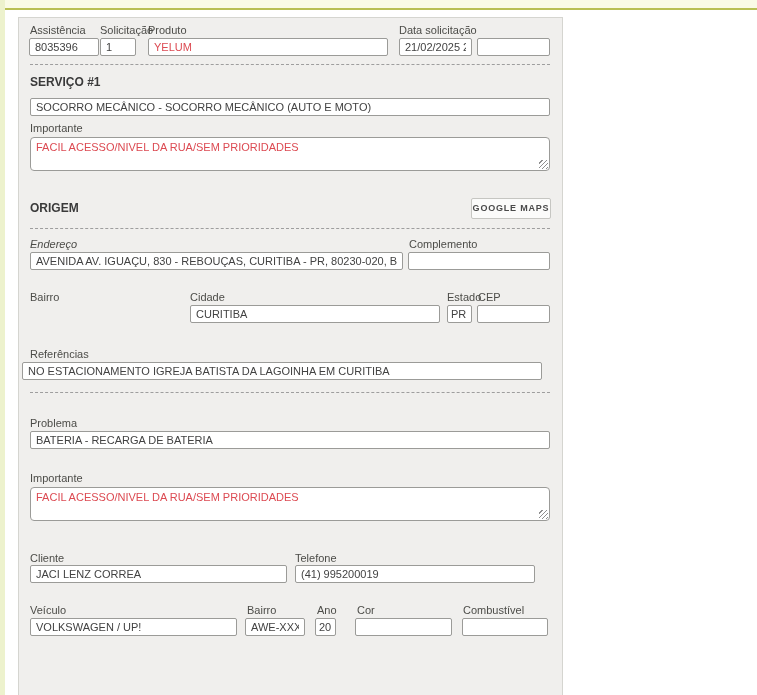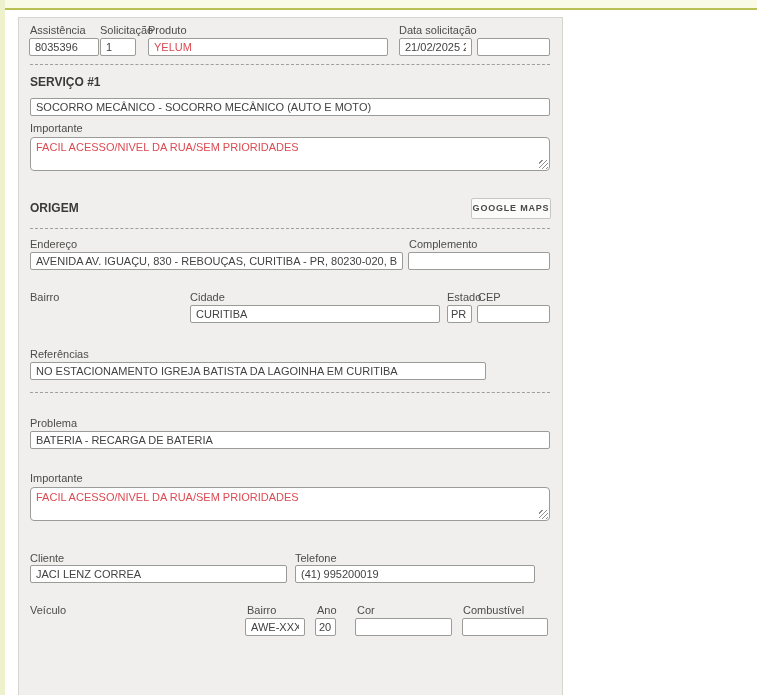--- a/index.html
+++ b/index.html
@@ -92,21 +92,21 @@
   <div class="abs" style="left:30px; top:137px; width:520px; height:34px;">
     <textarea class="txta red" style="">FACIL ACESSO/NIVEL DA RUA/SEM PRIORIDADES</textarea>
   </div>
   <div class="abs grip" style="left:539px; top:160px;"></div>
 
   <div class="abs hdg" style="left:30px; top:201px;">ORIGEM</div>
   <div id="maps-btn" class="abs" style="left:471px; top:198px;">GOOGLE MAPS</div>
 
   <div class="abs dash" style="left:30px; top:228px; width:520px;"></div>
 
-  <div class="abs lbl" style="left:30px; top:238px;">Endereço</div>
+  <div class="abs lbl" style="left:30px; top:238px;font-style:italic;">Endereço</div>
   <div class="abs" style="left:30px; top:251px; width:373px;">
     <input class="inp" value="AVENIDA AV. IGUAÇU, 830 - REBOUÇAS, CURITIBA - PR, 80230-020, BRASIL, 830" style="">
   </div>
 
   <div class="abs lbl" style="left:409px; top:238px;">Complemento</div>
   <div class="abs" style="left:408px; top:251px; width:142px;">
     <input class="inp" value="" style="">
   </div>
 
   <div class="abs lbl" style="left:30px; top:291px;">Bairro</div>
@@ -120,21 +120,21 @@
   <div class="abs" style="left:447px; top:304px; width:25px;">
     <input class="inp" style="padding: 0px 3px;" value="PR">
   </div>
 
   <div class="abs lbl" style="left:478px; top:291px;">CEP</div>
   <div class="abs" style="left:477px; top:304px; width:73px;">
     <input class="inp" value="" style="">
   </div>
 
   <div class="abs lbl" style="left:30px; top:348px;">Referências</div>
-  <div class="abs" style="left:30px; top:361px; width:456px;">
+  <div class="abs" style="left:22px; top:361px; width:520px;">
     <input class="inp" value="NO ESTACIONAMENTO IGREJA BATISTA DA LAGOINHA EM CURITIBA" style="">
   </div>
 
   <div class="abs dash" style="left:30px; top:392px; width:520px;"></div>
 
   <div class="abs lbl" style="left:30px; top:417px;">Problema</div>
   <div class="abs" style="left:30px; top:430px; width:520px;">
     <input class="inp" value="BATERIA - RECARGA DE BATERIA" style="">
   </div>
 
@@ -148,20 +148,23 @@
   <div class="abs" style="left:30px; top:564px; width:257px;">
     <input class="inp" value="JACI LENZ CORREA" style="">
   </div>
 
   <div class="abs lbl" style="left:295px; top:552px;">Telefone</div>
   <div class="abs" style="left:295px; top:564px; width:240px;">
     <input class="inp" value="(41) 995200019" style="">
   </div>
 
   <div class="abs lbl" style="left:30px; top:604px;">Veículo</div>
+  <div class="abs" style="left:30px; top:617px; width:207px;">
+    <input class="inp" value="VOLKSWAGEN / UP!" style="">
+  </div>
 
   <div class="abs lbl" style="left:247px; top:604px;">Bairro</div>
   <div class="abs" style="left:245px; top:617px; width:60px;">
     <input class="inp" value="AWE-XXXX" style="">
   </div>
 
   <div class="abs lbl" style="left:317px; top:604px;">Ano</div>
   <div class="abs" style="left:315px; top:617px; width:21px;">
     <input class="inp" style="padding: 0px 3px;" value="2014">
   </div>

